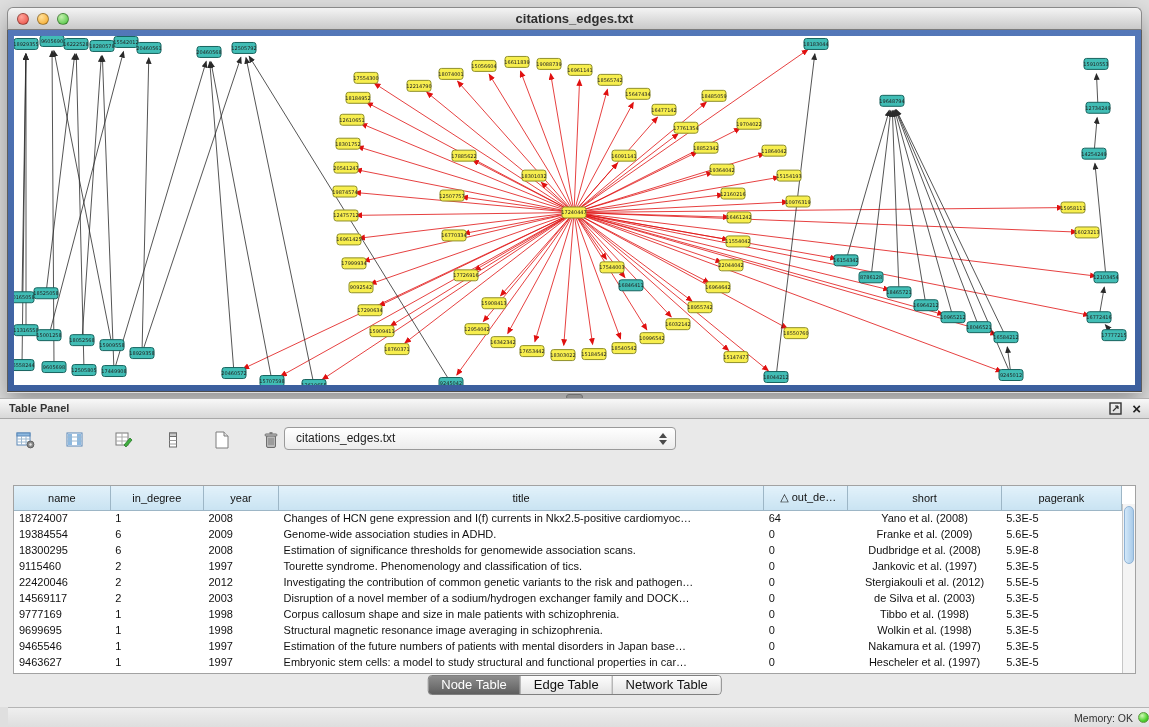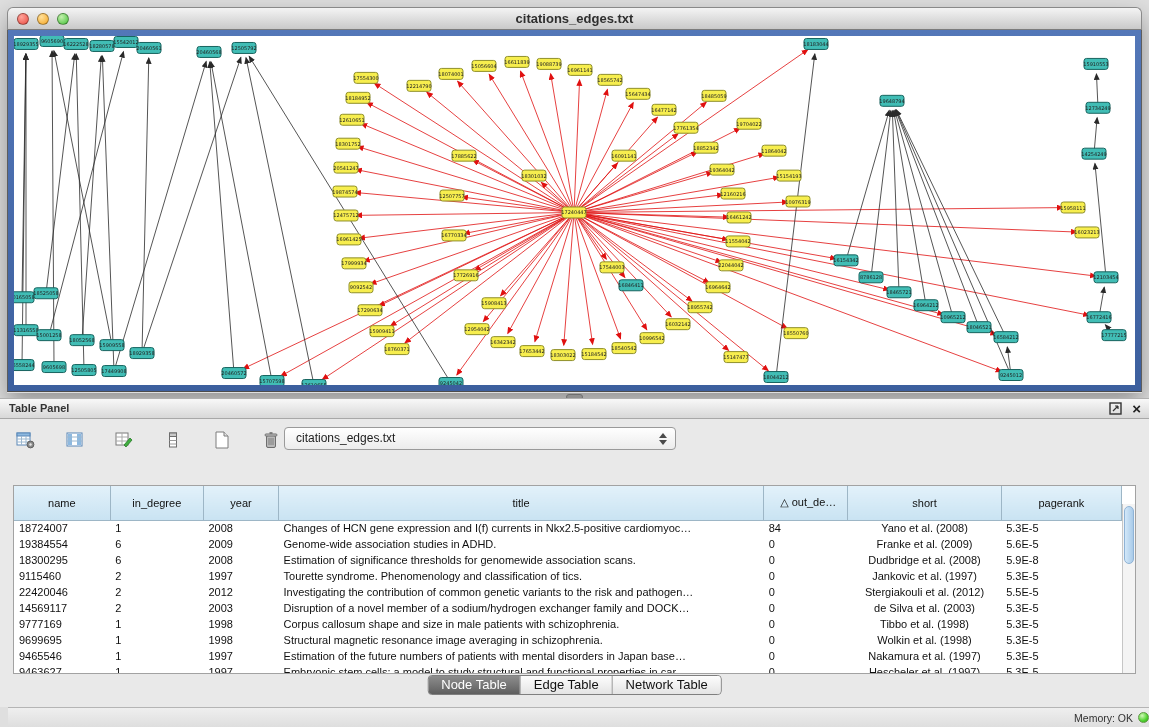--- a/index.html
+++ b/index.html
@@ -34,21 +34,21 @@
   .fx-btn { font-family:"Liberation Serif", serif; font-style:italic; font-size:14px; color:#222; }
 
   .dropdown { position:absolute; left:284px; top:8px; width:392px; height:23px; background:linear-gradient(#ffffff,#ececec);
     border:1px solid #9a9a9a; border-radius:4px; font-size:12px; color:#1d1d1d; line-height:21px; padding-left:11px; }
   .stepper { position:absolute; right:6px; top:4px; width:12px; height:14px; display:flex; flex-direction:column; align-items:center; justify-content:center; gap:2px; }
   .tri-up   { width:0; height:0; border-left:4px solid transparent; border-right:4px solid transparent; border-bottom:5px solid #4a4a4a; }
   .tri-down { width:0; height:0; border-left:4px solid transparent; border-right:4px solid transparent; border-top:5px solid #4a4a4a; }
 
   .table-wrap { position:absolute; left:13px; top:66px; width:1123px; height:189px; background:#fff; border:1px solid #a2a2a2; overflow:hidden; }
   table.data { border-collapse:collapse; table-layout:fixed; width:1108px; font-size:11px; }
-  table.data th { background:linear-gradient(#e2f1fa,#c9e3f2); border:1px solid #9db6c6; border-top:none; height:34px;
+  table.data th { background:linear-gradient(#e2f1fa,#c9e3f2); border:1px solid #9db6c6; border-top:none; height:24px;
     font-weight:normal; color:#111; text-align:center; padding:0 16px; overflow:hidden; white-space:nowrap; }
   table.data th:first-child { border-left:none; }
   table.data td { height:16px; padding:0 5px; overflow:hidden; white-space:nowrap; color:#101010; }
   .vscroll { position:absolute; right:0; top:18px; bottom:0; width:13px; background:#f4f4f4; border-left:1px solid #c6c6c6; }
   .vthumb { margin:2px 1px; height:58px; background:linear-gradient(90deg,#d3e8f9,#a9cbe9); border:1px solid #8fb3d6; border-radius:6px; }
 
   .tab-bar { position:absolute; left:50%; transform:translateX(-50%); top:256px; display:flex; height:20px;
     border:1px solid #7f7f7f; border-radius:4px; overflow:hidden; }
   .tab { padding:0 13px; font-size:13px; line-height:18px; color:#111; background:linear-gradient(#fdfdfd,#e4e4e4); border-right:1px solid #8a8a8a; }
   .tab:last-child { border-right:none; }
@@ -673,21 +673,21 @@
             <th style="width: 153px;">short</th>
             <th style="width: 120px;">pagerank</th>
           </tr>
         </thead>
       <tbody id="table-body">
           <tr>
             <td style="text-align: left;">18724007</td>
             <td style="text-align: left;">1</td>
             <td style="text-align: left;">2008</td>
             <td style="text-align: left;">Changes of HCN gene expression and I(f) currents in Nkx2.5-positive cardiomyoc…</td>
-            <td style="text-align: left;">84</td>
+            <td style="text-align: left;">64</td>
             <td style="text-align: center;">Yano et al. (2008)</td>
             <td style="text-align: left;">5.3E-5</td>
           </tr>
           <tr>
             <td style="text-align: left;">19384554</td>
             <td style="text-align: left;">6</td>
             <td style="text-align: left;">2009</td>
             <td style="text-align: left;">Genome-wide association studies in ADHD.</td>
             <td style="text-align: left;">0</td>
             <td style="text-align: center;">Franke et al. (2009)</td>

